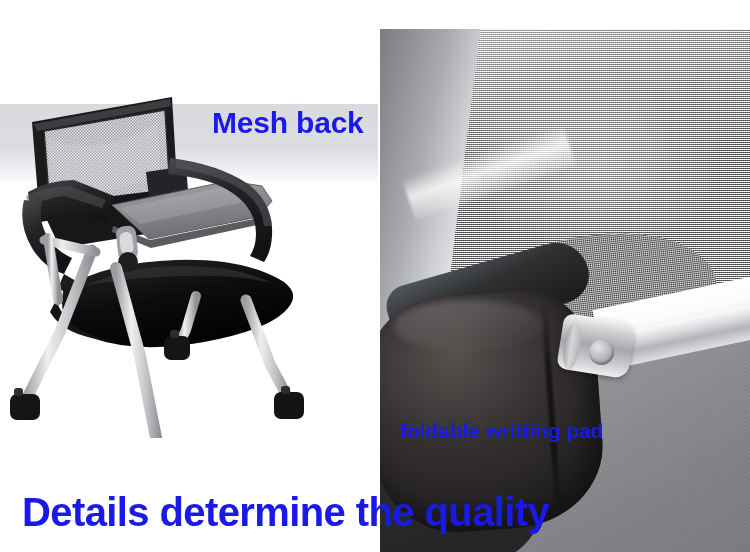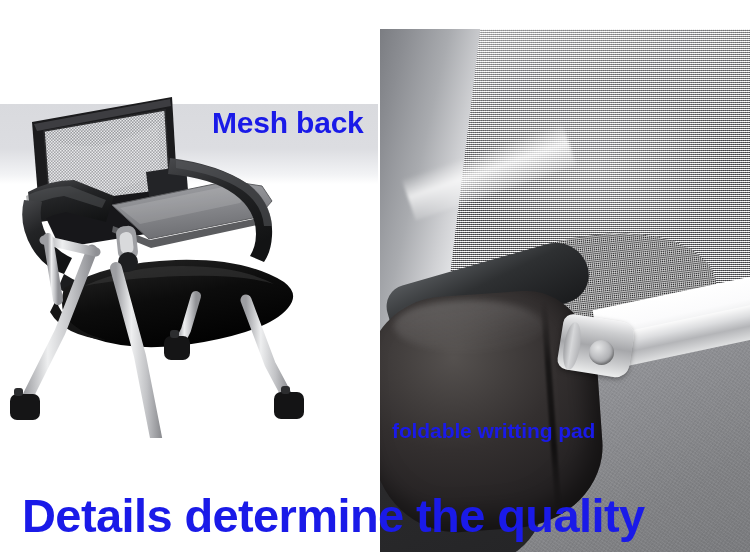--- a/index.html
+++ b/index.html
@@ -238,32 +238,32 @@
     left: 212px; top: 108px;
     font-size: 30px;
     font-weight: bold;
     color: #1a1ae8;
     letter-spacing: -.2px;
     white-space: nowrap;
     line-height: 1;
   }
   .txt-foldable {
     position: absolute;
-    left: 392px; top: 420px;
+    left: 400px; top: 420px;
     font-size: 21px;
     font-weight: bold;
     color: #1a1ae8;
     white-space: nowrap;
     letter-spacing: -.1px;
     line-height: 1;
   }
   .txt-details {
     position: absolute;
     left: 22px; top: 492px;
-    font-size: 47px;
+    font-size: 40px;
     font-weight: bold;
     color: #1a1ae8;
     white-space: nowrap;
     letter-spacing: -.6px;
     line-height: 1;
   }
 </style>
 </head>
 <body>
 

